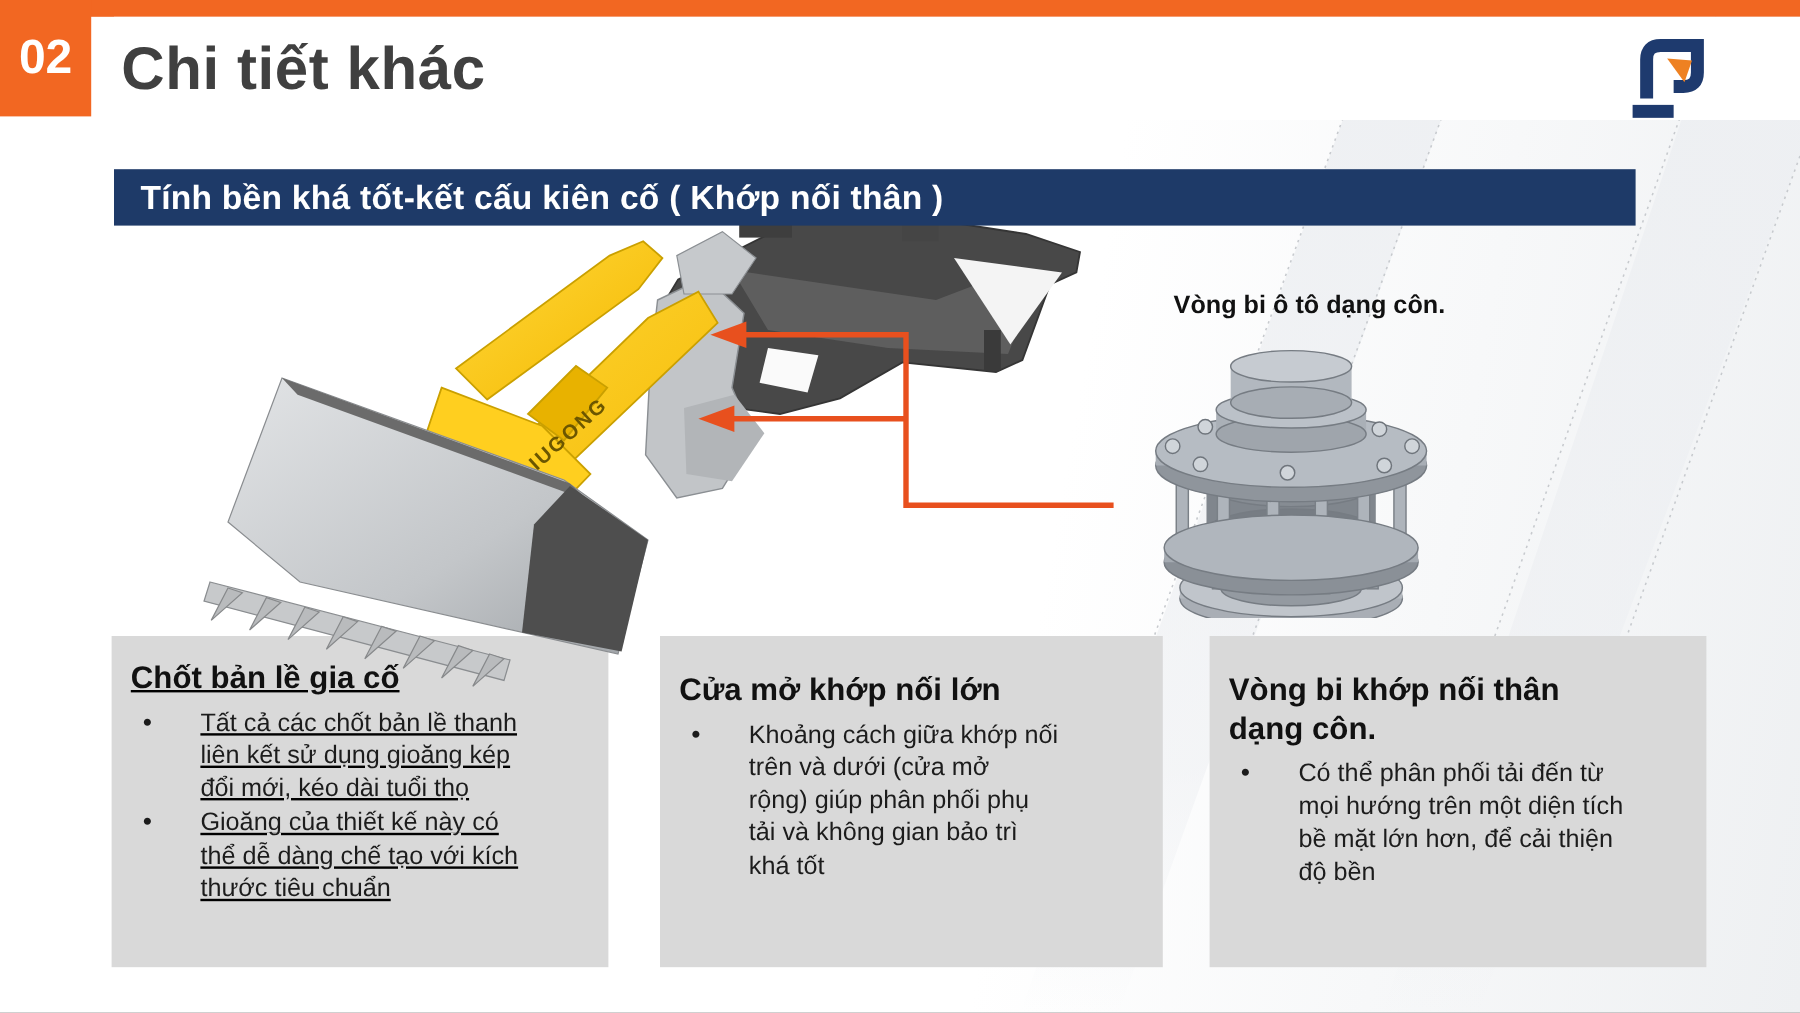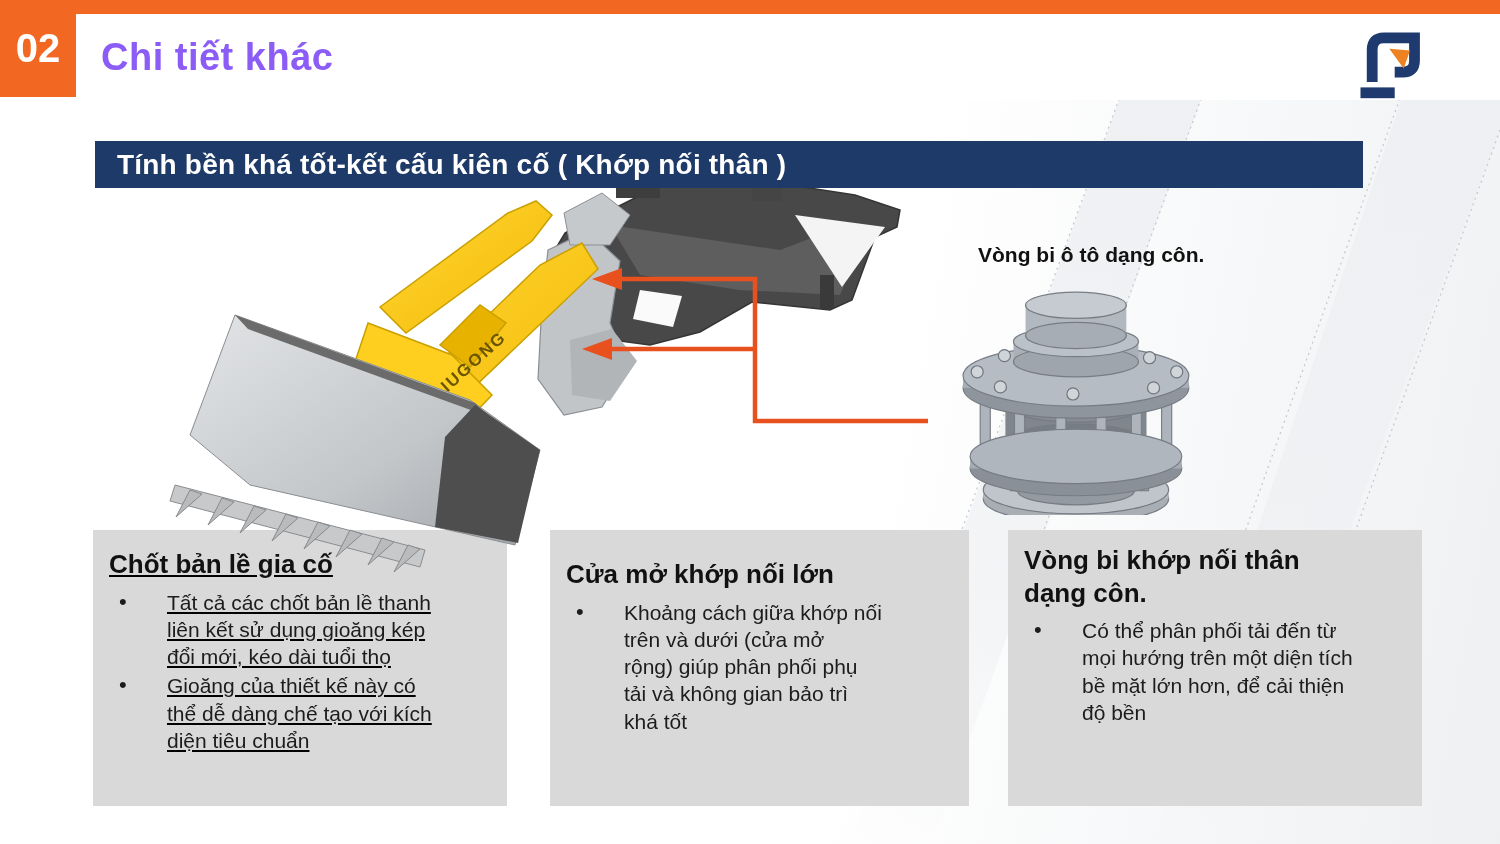--- a/index.html
+++ b/index.html
@@ -7,39 +7,39 @@
   .slide{position:relative;width:1500px;height:844px;overflow:hidden;
          background:linear-gradient(100deg,#ffffff 58%,#f7f8f9 78%,#eef0f2 100%);}
   .bg-layer{position:absolute;left:0;top:0;z-index:0;pointer-events:none;}
 
   .top-strip{position:absolute;left:0;top:0;width:1500px;height:14px;z-index:3;}
   .section-box{position:absolute;left:0;top:0;width:76px;height:97px;z-index:4;
                display:flex;align-items:center;justify-content:center;
                color:#fff;font-size:40px;font-weight:bold;}
   .title-row{position:absolute;left:95px;top:14px;width:1405px;height:86px;z-index:3;
              background:#fff;display:flex;align-items:center;}
-  .page-title{font-size:38px;font-weight:bold;color:#8b5cf6;padding-left:6px;letter-spacing:0.5px;}
+  .page-title{font-size:50px;font-weight:bold;color:#404040;padding-left:6px;letter-spacing:0.5px;}
 
   .banner{position:absolute;left:95px;top:105px;width:1268px;height:47px;z-index:3;
           display:flex;align-items:center;margin-top:36px;}
   .banner-text{color:#fff;font-size:28px;font-weight:bold;padding-left:22px;letter-spacing:0.2px;}
 
   .logo{position:absolute;left:1360px;top:28px;width:64px;height:72px;z-index:5;}
 
   .machine{position:absolute;left:140px;top:155px;width:800px;height:420px;z-index:2;pointer-events:none;}
   .connector{position:absolute;left:560px;top:250px;width:400px;height:190px;z-index:2;pointer-events:none;}
   .bearing{position:absolute;left:952px;top:283px;width:262px;height:232px;z-index:2;pointer-events:none;}
   .bearing-label{position:absolute;left:978px;top:243px;z-index:3;
                  font-size:21px;font-weight:bold;color:#111;}
 
   .info-box{position:absolute;top:530px;height:276px;z-index:1;box-sizing:border-box;
             padding:18px 14px 0 16px;}
   .box-1{left:93px;width:414px;text-decoration:underline;}
   .box-2{left:550px;width:419px;padding-top:28px;}
-  .box-3{left:1008px;width:414px;padding-top:14px;}
+  .box-3{left:1008px;width:414px;padding-top:28px;}
   .box-heading{font-size:26px;font-weight:bold;color:#111;line-height:1.25;
                white-space:pre-line;margin:0 0 8px 0;}
   .bullets{list-style:none;margin:0;padding:0;}
   .bullets li{position:relative;padding-left:58px;font-size:21px;color:#1c1c1c;
               line-height:1.3;white-space:pre-line;margin-bottom:2px;}
   .bullets li::before{content:"\2022";position:absolute;left:10px;top:-1px;font-size:22px;color:#1c1c1c;}
 </style>
 </head>
 <body>
 
@@ -208,21 +208,21 @@
   </svg>
 
   <div class="info-box box-1" style="background:#D9D9D9;">
     <h3 class="box-heading">Chốt bản lề gia cố</h3>
     <ul class="bullets">
       <li>Tất cả các chốt bản lề thanh
 liên kết sử dụng gioăng kép
 đổi mới, kéo dài tuổi thọ</li>
       <li>Gioăng của thiết kế này có
 thể dễ dàng chế tạo với kích
-diện tiêu chuẩn</li>
+thước tiêu chuẩn</li>
     </ul>
   </div>
 
   <div class="info-box box-2" style="background:#D9D9D9;">
     <h3 class="box-heading">Cửa mở khớp nối lớn</h3>
     <ul class="bullets">
       <li>Khoảng cách giữa khớp nối
 trên và dưới (cửa mở
 rộng)  giúp phân phối phụ
 tải và  không gian bảo trì

